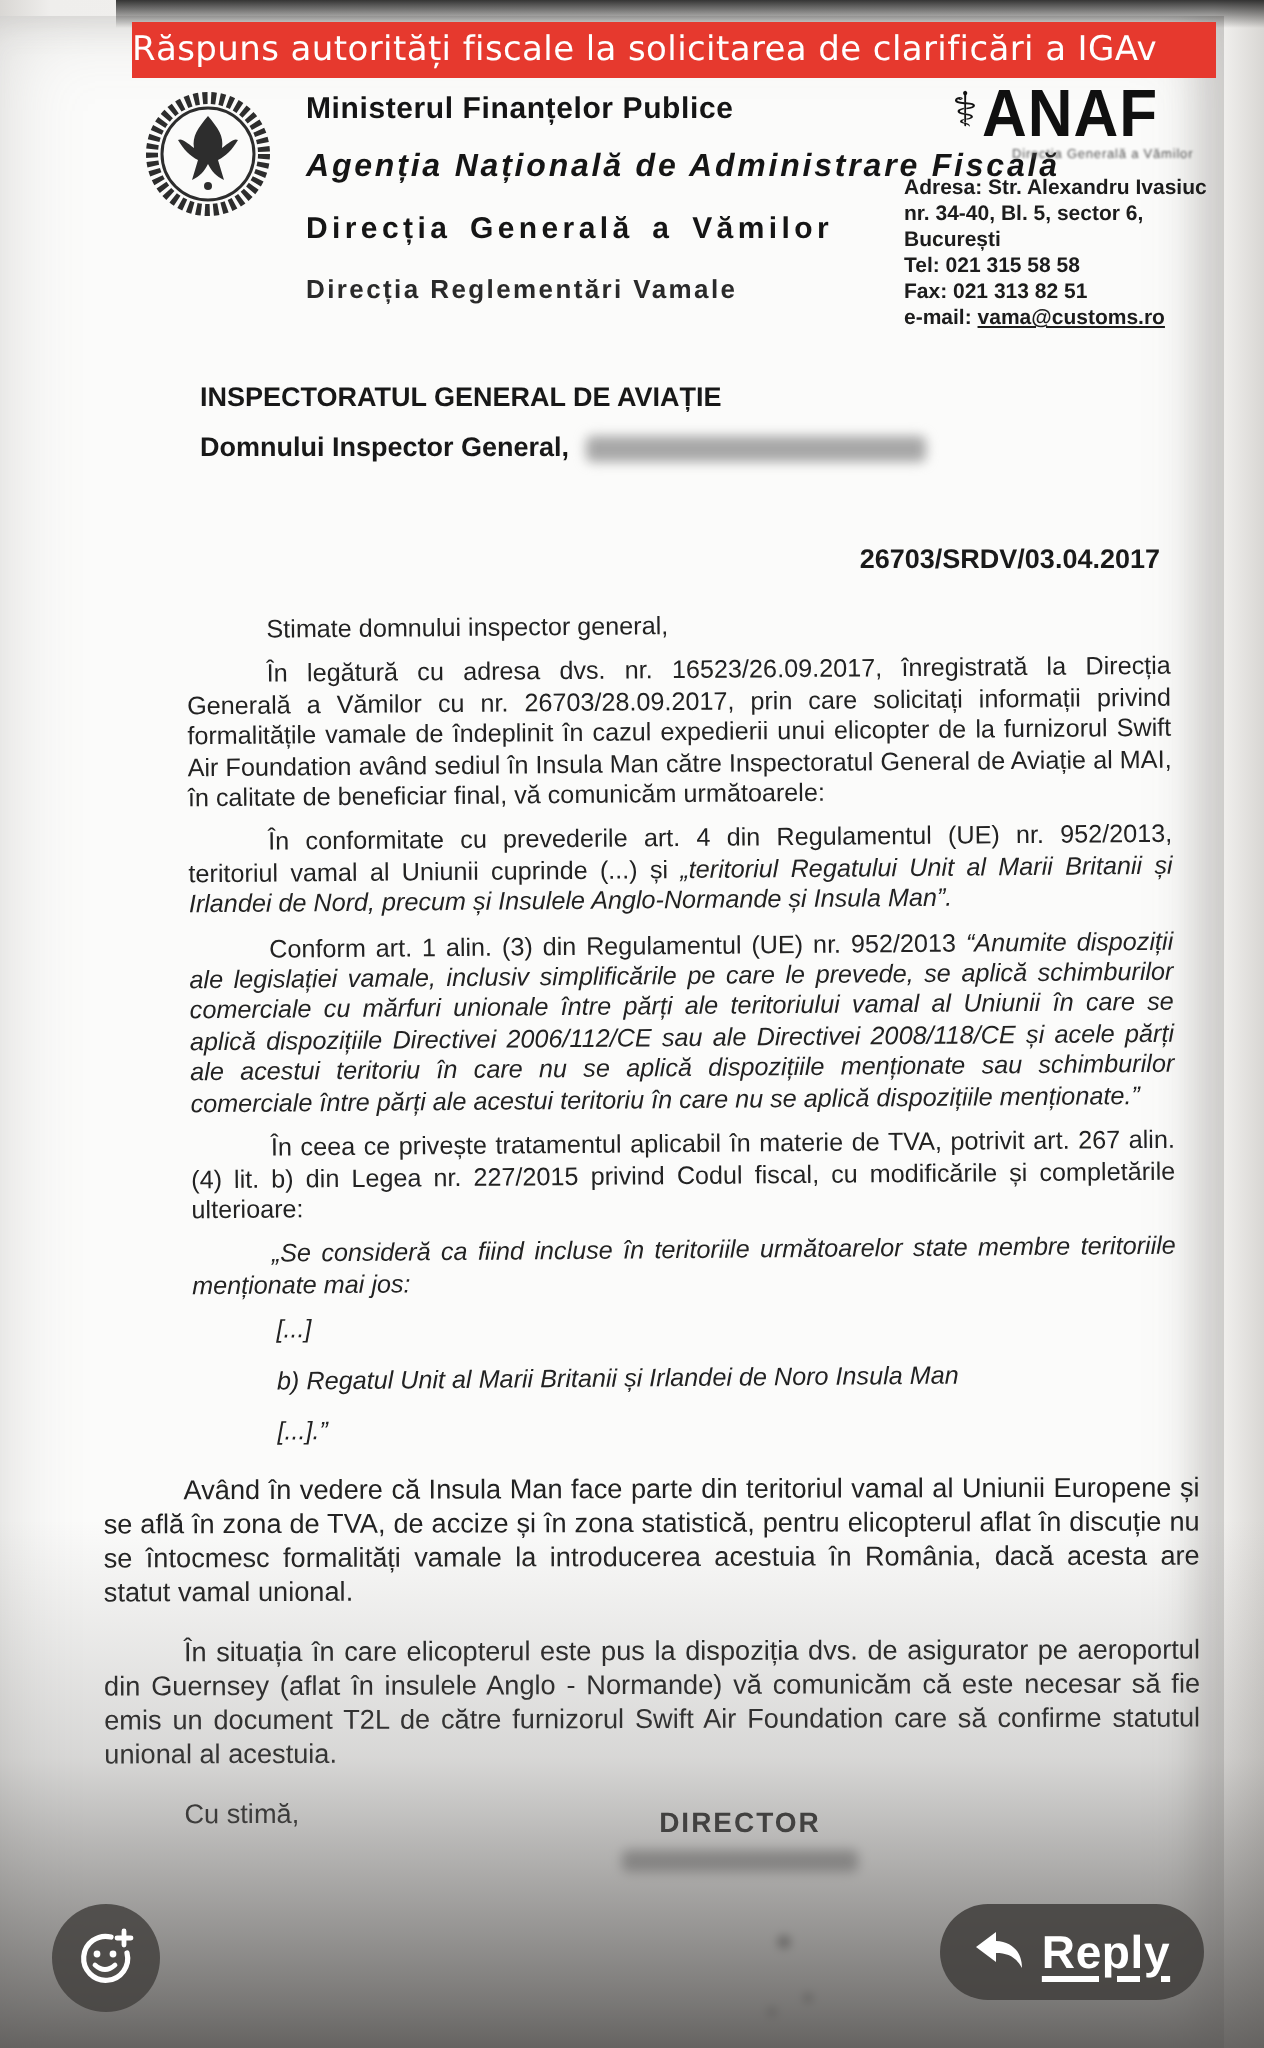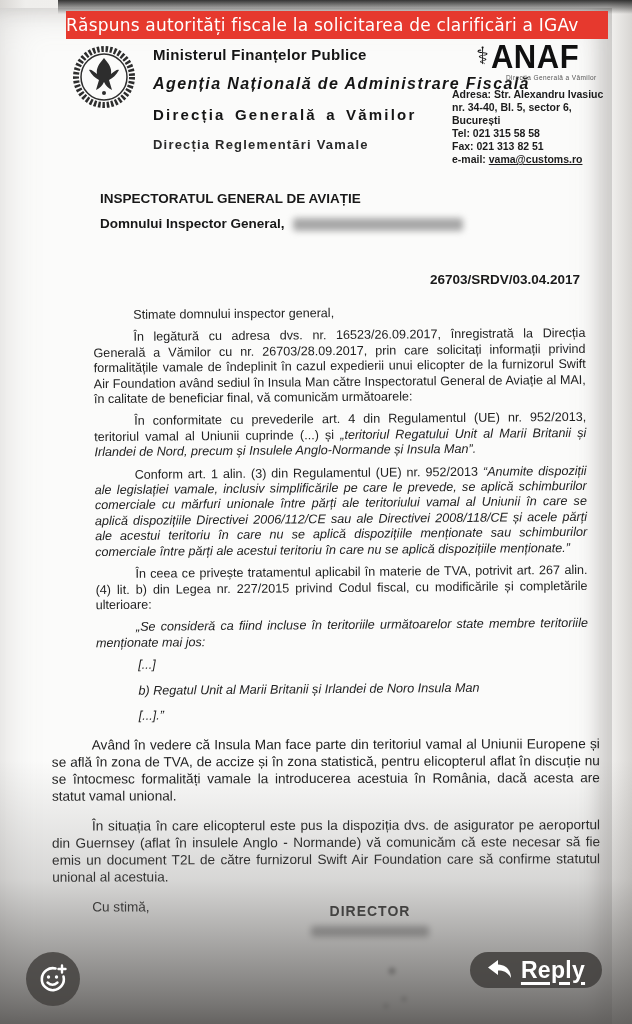--- a/index.html
+++ b/index.html
@@ -61,21 +61,21 @@
   
   #bottom-overlay{
     position:absolute;left:0;top:760px;width:632px;height:264px;pointer-events:none;
     background:linear-gradient(180deg,rgba(110,108,106,0) 0%,rgba(110,108,106,.25) 45%,rgba(95,93,91,.65) 78%,rgba(80,78,76,.85) 100%);
   }
   #reaction-button{
     position:absolute;left:26px;top:952px;width:54px;height:54px;border-radius:50%;
     background:rgba(68,66,64,.85);display:flex;align-items:center;justify-content:center;cursor:pointer;
   }
   #reply-button{
-    position:absolute;left:470px;top:952px;width:132px;height:36px;border-radius:26px;
+    position:absolute;left:470px;top:952px;width:132px;height:48px;border-radius:26px;
     background:rgba(66,64,62,.88);display:flex;align-items:center;justify-content:center;gap:8px;cursor:pointer;
   }
   #reply-button .reply-label{
     color:#fff;font-size:23px;font-weight:bold;text-decoration:underline;
     text-underline-offset:4px;text-decoration-thickness:2.5px;letter-spacing:.3px;
   }
 </style>
 </head>
 <body>
 

